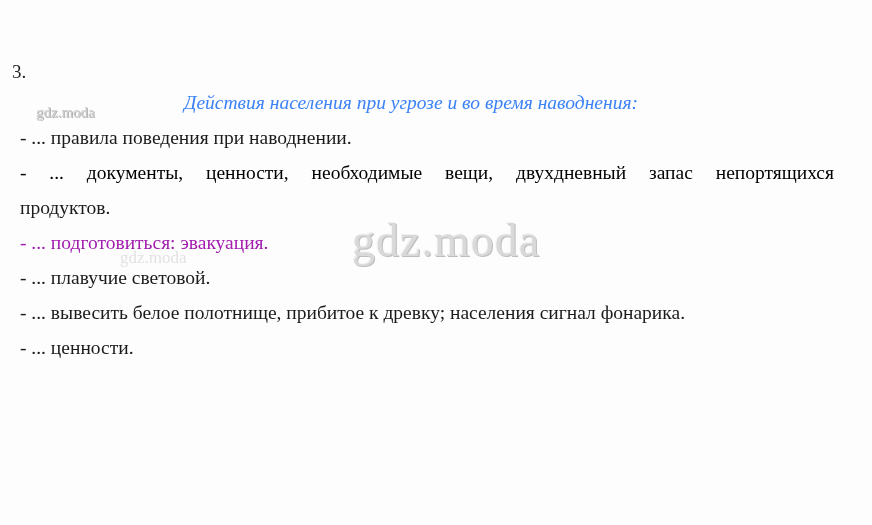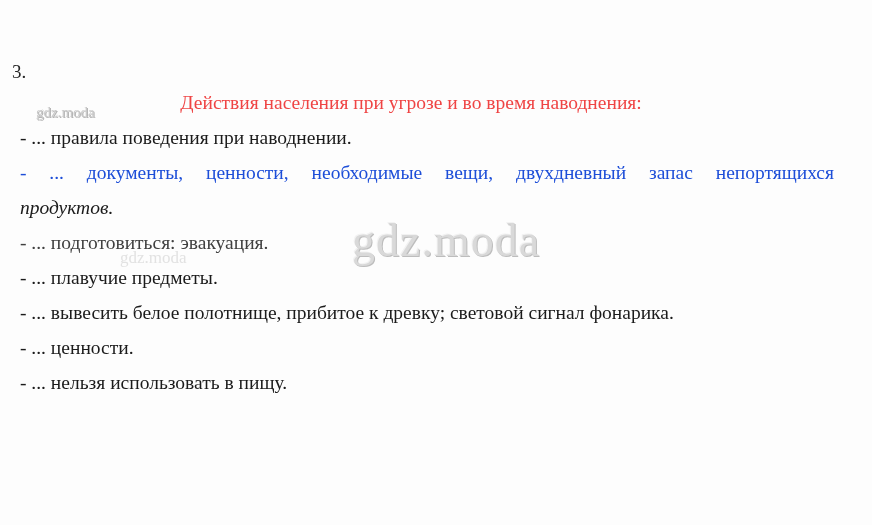--- a/index.html
+++ b/index.html
@@ -36,45 +36,45 @@
     margin: 0 0 6px 0;
     padding-left: 4px;
     color: #262626;
   }
   .title {
     font-size: 19.5px;
     line-height: 26px;
     text-align: center;
     margin: 0 0 2px 0;
     padding-right: 40px;
-    color: #ef4444;
+    color: #3b82f6;
+    font-style: italic;
   }
   .line {
     font-size: 19.5px;
     line-height: 27px;
     margin: 8px;
     padding-left: 4px;
     color: #1b1b1b;
     white-space: normal;
   }
   .line.justify {
     text-align: justify;
     text-align-last: justify;
     padding-right: 12px;
   }
   .line.faded {
-    color: #1d4ed8;
+    color: #000000;
   }
   .line.faded-strong {
-    color: #404040;
+    color: #a21caf;
   }
   .line.wrap-cont {
     text-align: left;
     text-align-last: left;
-    font-style: italic;
   }
   
   .wm-main {
     position: absolute;
     left: 352px;
     top: 214px;
     font-family: "Liberation Serif", serif;
     font-size: 46px;
     letter-spacing: 1px;
     color: #d9d9d9;
@@ -112,24 +112,23 @@
   <div class="content">
 
     <p class="q-number">3.</p>
 
     <p class="title">Действия населения при угрозе и во время наводнения:</p>
 
     <p class="line">- ... правила поведения при наводнении.</p>
     <p class="line justify faded">- ... документы, ценности, необходимые вещи, двухдневный запас непортящихся</p>
     <p class="line wrap-cont">продуктов.</p>
     <p class="line faded-strong">- ... подготовиться: эвакуация.</p>
-    <p class="line">- ... плавучие предметы.</p>
-    <p class="line">- ... вывесить белое полотнище, прибитое к древку; световой сигнал фонарика.</p>
+    <p class="line">- ... плавучие световой.</p>
+    <p class="line">- ... вывесить белое полотнище, прибитое к древку; населения сигнал фонарика.</p>
     <p class="line">- ... ценности.</p>
-    <p class="line">- ... нельзя использовать в пищу.</p>
 
   </div>
 
   <div class="wm-small">gdz.moda</div>
   <div class="wm-ghost">gdz.moda</div>
   <div class="wm-main">gdz.moda</div>
 
 </div>
 
 </body></html>

